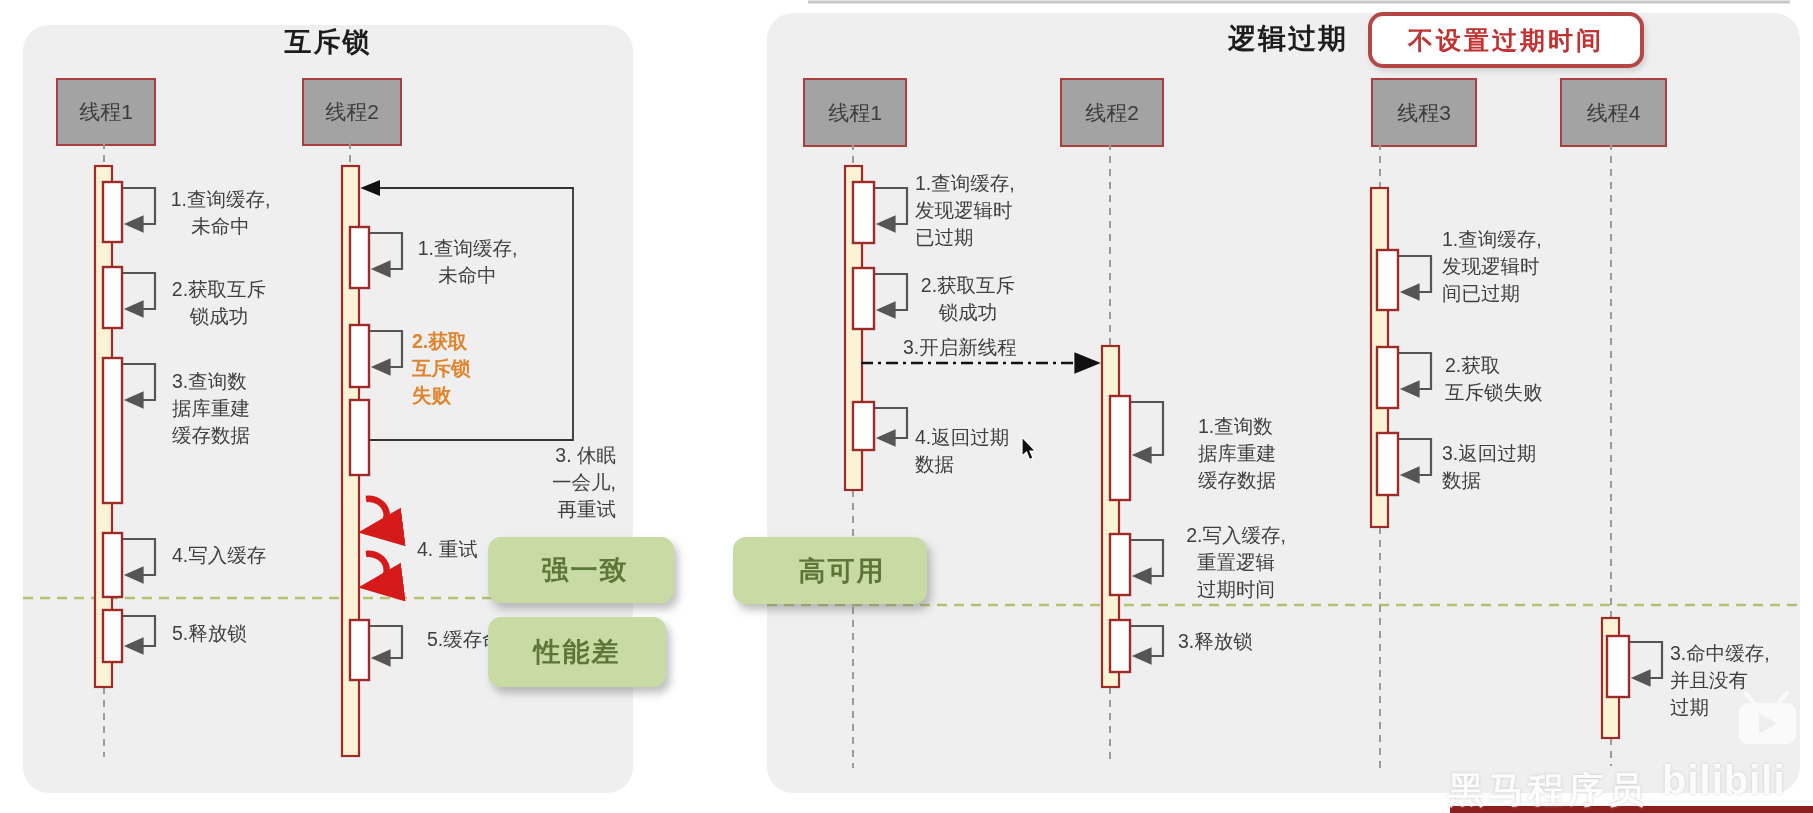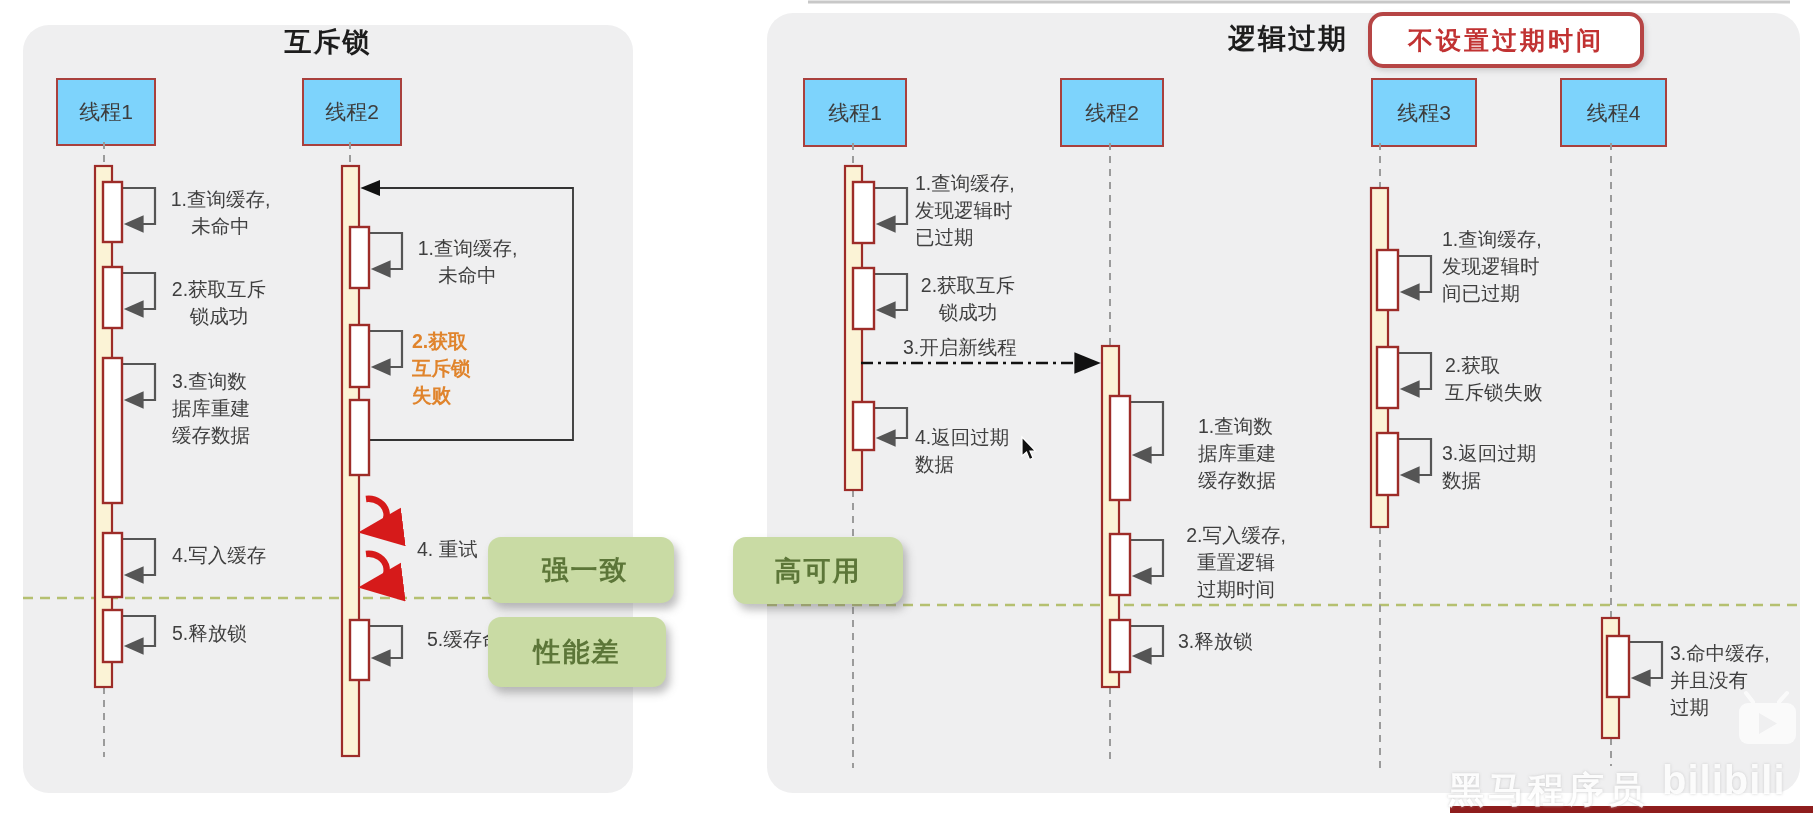--- a/index.html
+++ b/index.html
@@ -1,20 +1,20 @@
 <!DOCTYPE html>
 <html><head>
 <meta charset="utf-8">
 <style>
   html,body{margin:0;padding:0;background:#ffffff;}
   #stage{position:relative;width:1813px;height:813px;overflow:hidden;background:#ffffff;
          font-family:"Liberation Sans","DejaVu Sans",sans-serif;}
   .panel{position:absolute;background:#efeff0;border-radius:26px;}
   .title{position:absolute;font-weight:bold;font-size:27px;color:#1d1d1d;letter-spacing:2px;}
-  .tbox{position:absolute;background:#7dd3fc;border:2.5px solid #a9403d;display:flex;
+  .tbox{position:absolute;background:#a3a3a3;border:2.5px solid #a9403d;display:flex;
         align-items:center;justify-content:center;font-size:21px;color:#3d3d3d;}
   .lbl{position:absolute;font-size:19.5px;color:#3f3f3f;line-height:27px;white-space:nowrap;z-index:3;}
   .lbl.center{text-align:center;}
   .lbl.right{text-align:right;}
   .lbl.orange{color:#e0842c;font-weight:600;}
   .badge{position:absolute;background:#c9dba4;color:#5c7638;font-weight:bold;font-size:27px;
          border-radius:13px;display:flex;align-items:center;justify-content:center;
          box-shadow:4px 6px 8px rgba(110,110,110,.45);z-index:4;letter-spacing:2px;}
   .callout{position:absolute;background:#ffffff;border:4px solid #b64545;border-radius:15px;
            color:#c13232;font-weight:bold;font-size:25px;display:flex;align-items:center;
@@ -180,20 +180,25 @@
 
   <div class="lbl center" style="left:410px;top:235px;width:115px;">
       <div>1.查询缓存,</div>
       <div>未命中</div>
     </div>
   <div class="lbl orange" style="left:412px;top:328px;">
       <div>2.获取</div>
       <div>互斥锁</div>
       <div>失败</div>
     </div>
+  <div class="lbl right" style="left:468px;top:442px;width:148px;">
+      <div>3. 休眠</div>
+      <div>一会儿,</div>
+      <div>再重试</div>
+    </div>
   <div class="lbl" style="left:417px;top:536px;">4. 重试</div>
   <div class="lbl" style="left:427px;top:626px;">5.缓存命中</div>
 
   <div class="lbl" style="left:915px;top:170px;">
       <div>1.查询缓存,</div>
       <div>发现逻辑时</div>
       <div>已过期</div>
     </div>
   <div class="lbl center" style="left:912px;top:272px;width:112px;">
       <div>2.获取互斥</div>
@@ -234,18 +239,18 @@
     </div>
 
   <div class="lbl" style="left:1670px;top:640px;">
       <div>3.命中缓存,</div>
       <div>并且没有</div>
       <div>过期</div>
     </div>
 
   <div class="badge" style="left:488px;top:537px;width:178px;height:66px;padding-left:8px;">强一致</div>
   <div class="badge" style="left:488px;top:617px;width:178px;height:70px;">性能差</div>
-  <div class="badge" style="left:733px;top:537px;width:170px;height:67px;">高可用</div>
+  <div class="badge" style="left:733px;top:537px;width:170px;height:67px;padding-left:24px;">高可用</div>
 
   <div class="wm" style="left:1448px;top:766px;font-size:36px;letter-spacing:4px;">黑马程序员</div>
   <div class="wm" style="left:1662px;top:758px;font-size:40px;opacity:.78;letter-spacing:1px;">bilibili</div>
 
 </div>
 
 </body></html>

